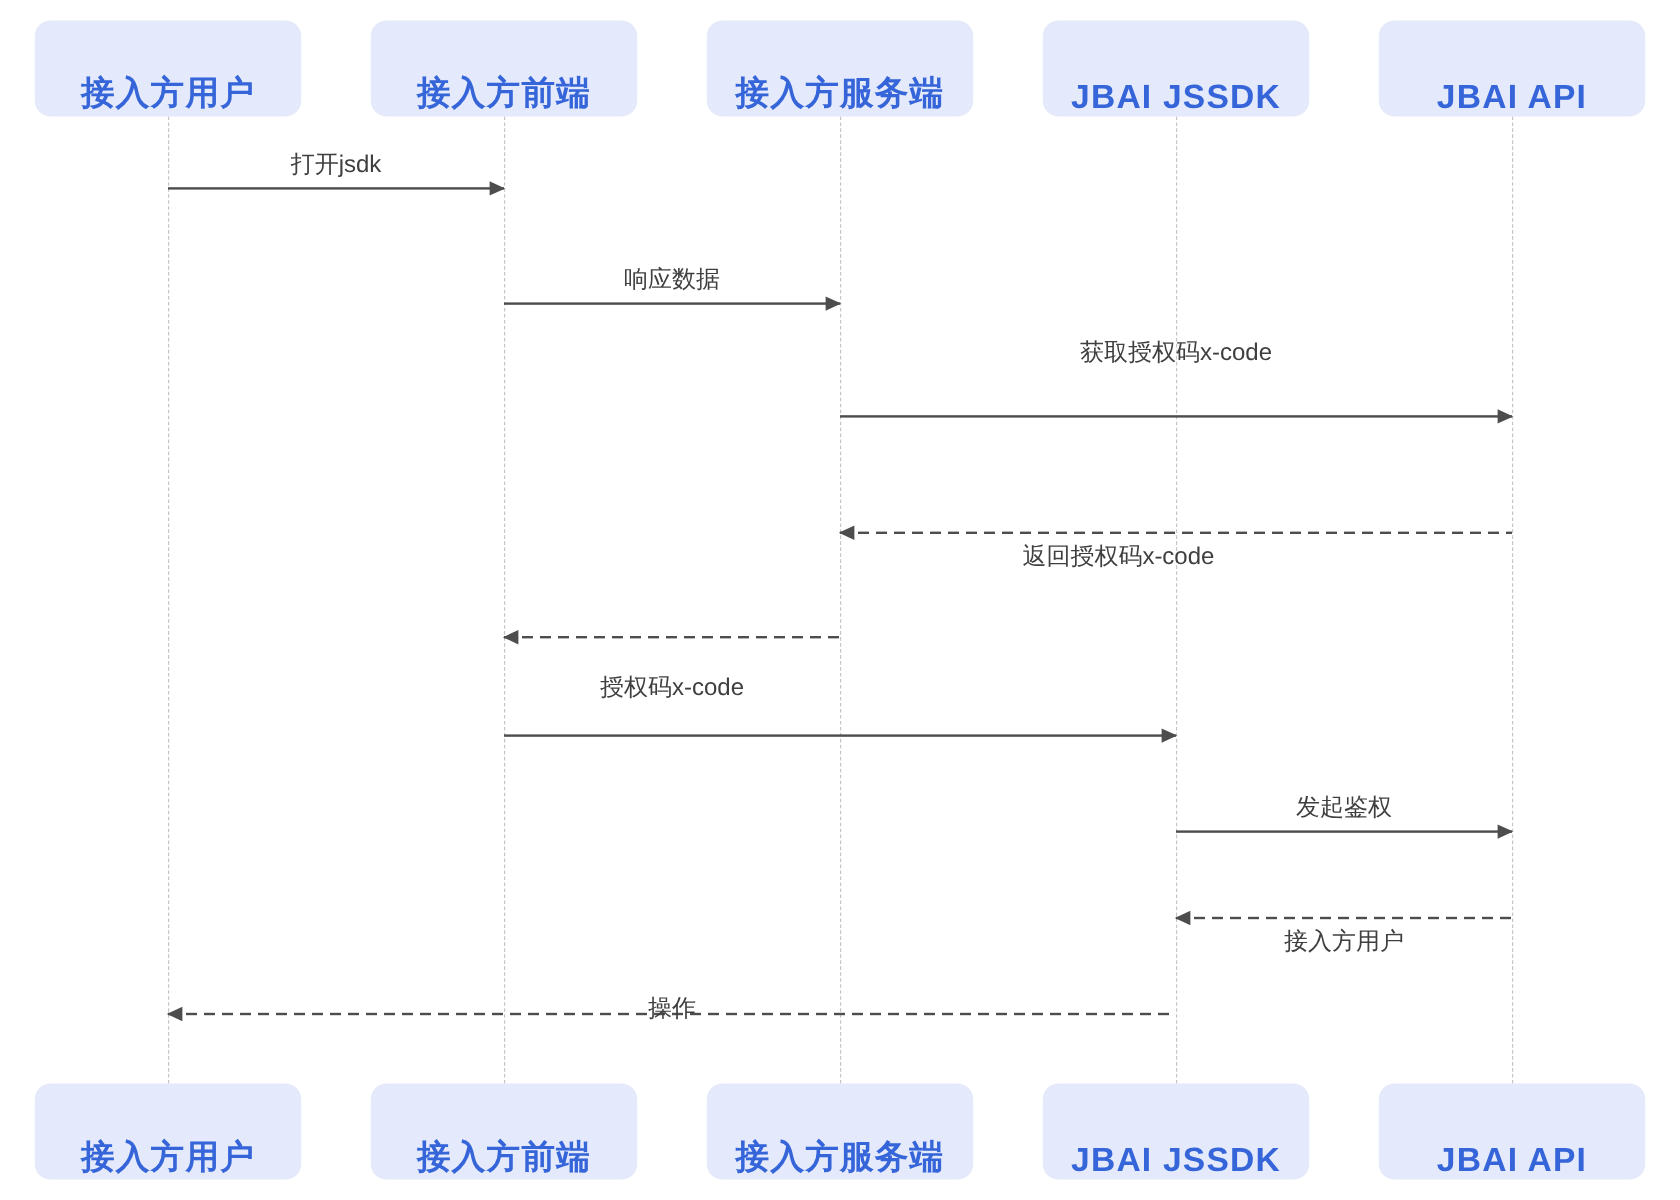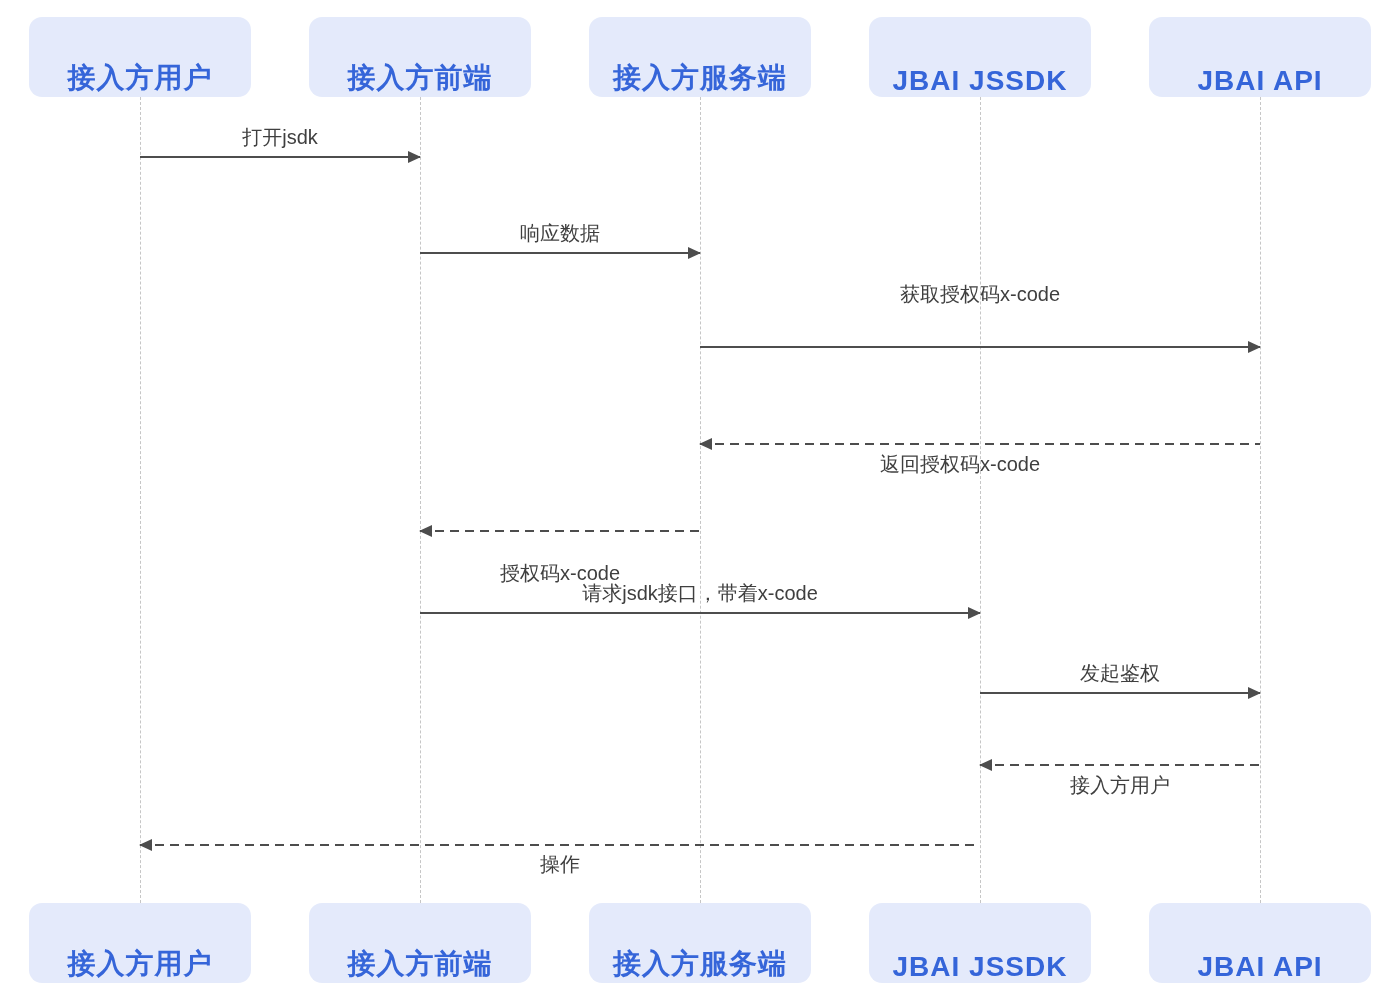--- a/index.html
+++ b/index.html
@@ -108,34 +108,33 @@
     <div class="arrow-head right"></div>
   </div>
     <div class="msg-label" style="left: 560px; bottom: 755px;">响应数据</div>
     <div class="msg-line solid" style="left: 700px; width: 560px; top: 346px;">
     <div class="arrow-head right"></div>
   </div>
     <div class="msg-label" style="left: 980px; bottom: 694px;">获取授权码x-code</div>
     <div class="msg-line dashed" style="left: 700px; width: 560px; top: 443px;">
     <div class="arrow-head left"></div>
   </div>
-    <div class="msg-label" style="left: 960px; top: 452px;">返回授权码x-code</div>
+    <div class="msg-label" style="left: 932px; top: 452px;">返回授权码x-code</div>
     <div class="msg-line dashed" style="left: 420px; width: 280px; top: 530px;">
     <div class="arrow-head left"></div>
   </div>
     <div class="msg-label" style="left: 560px; top: 561px;">授权码x-code</div>
     <div class="msg-line solid" style="left: 420px; width: 560px; top: 612px;">
     <div class="arrow-head right"></div>
   </div>
-    <div class="msg-label" style="left: 700px; bottom: 395px;">请求jsdk接口，带着x-code</div>
     <div class="msg-line solid" style="left: 980px; width: 280px; top: 692px;">
     <div class="arrow-head right"></div>
   </div>
     <div class="msg-label" style="left: 1120px; bottom: 315px;">发起鉴权</div>
     <div class="msg-line dashed" style="left: 980px; width: 280px; top: 764px;">
     <div class="arrow-head left"></div>
   </div>
     <div class="msg-label" style="left: 1120px; top: 773px;">接入方用户</div>
     <div class="msg-line dashed" style="left: 140px; width: 840px; top: 844px;">
     <div class="arrow-head left"></div>
   </div>
-    <div class="msg-label" style="left: 560px; top: 852px;">操作</div>
+    <div class="msg-label" style="left: 560px; top: 829px;">操作</div>
   </div>
 
 </body></html>

